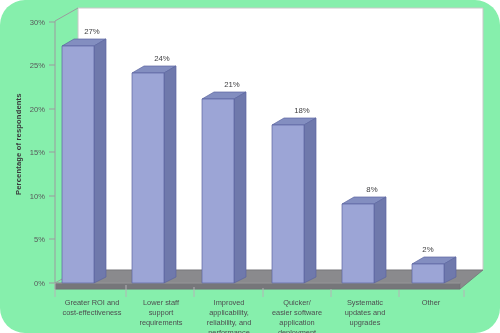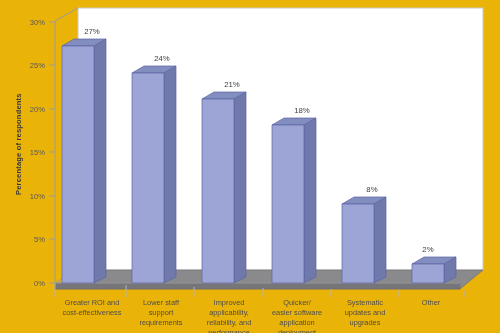--- a/index.html
+++ b/index.html
@@ -11,21 +11,22 @@
     width: 500px;
     height: 333px;
     overflow: hidden;
     font-family: "Liberation Sans", sans-serif;
     color: #4d4d4f;
   }
   #chart-root {
     position: relative;
     width: 500px;
     height: 333px;
-    background: #eab308;
+    background: #86efac;
+    border-radius: 25px;
   }
   svg.chart-svg {
     position: absolute;
     left: 0;
     top: 0;
     width: 500px;
     height: 333px;
     display: block;
   }
   .tick-label {

